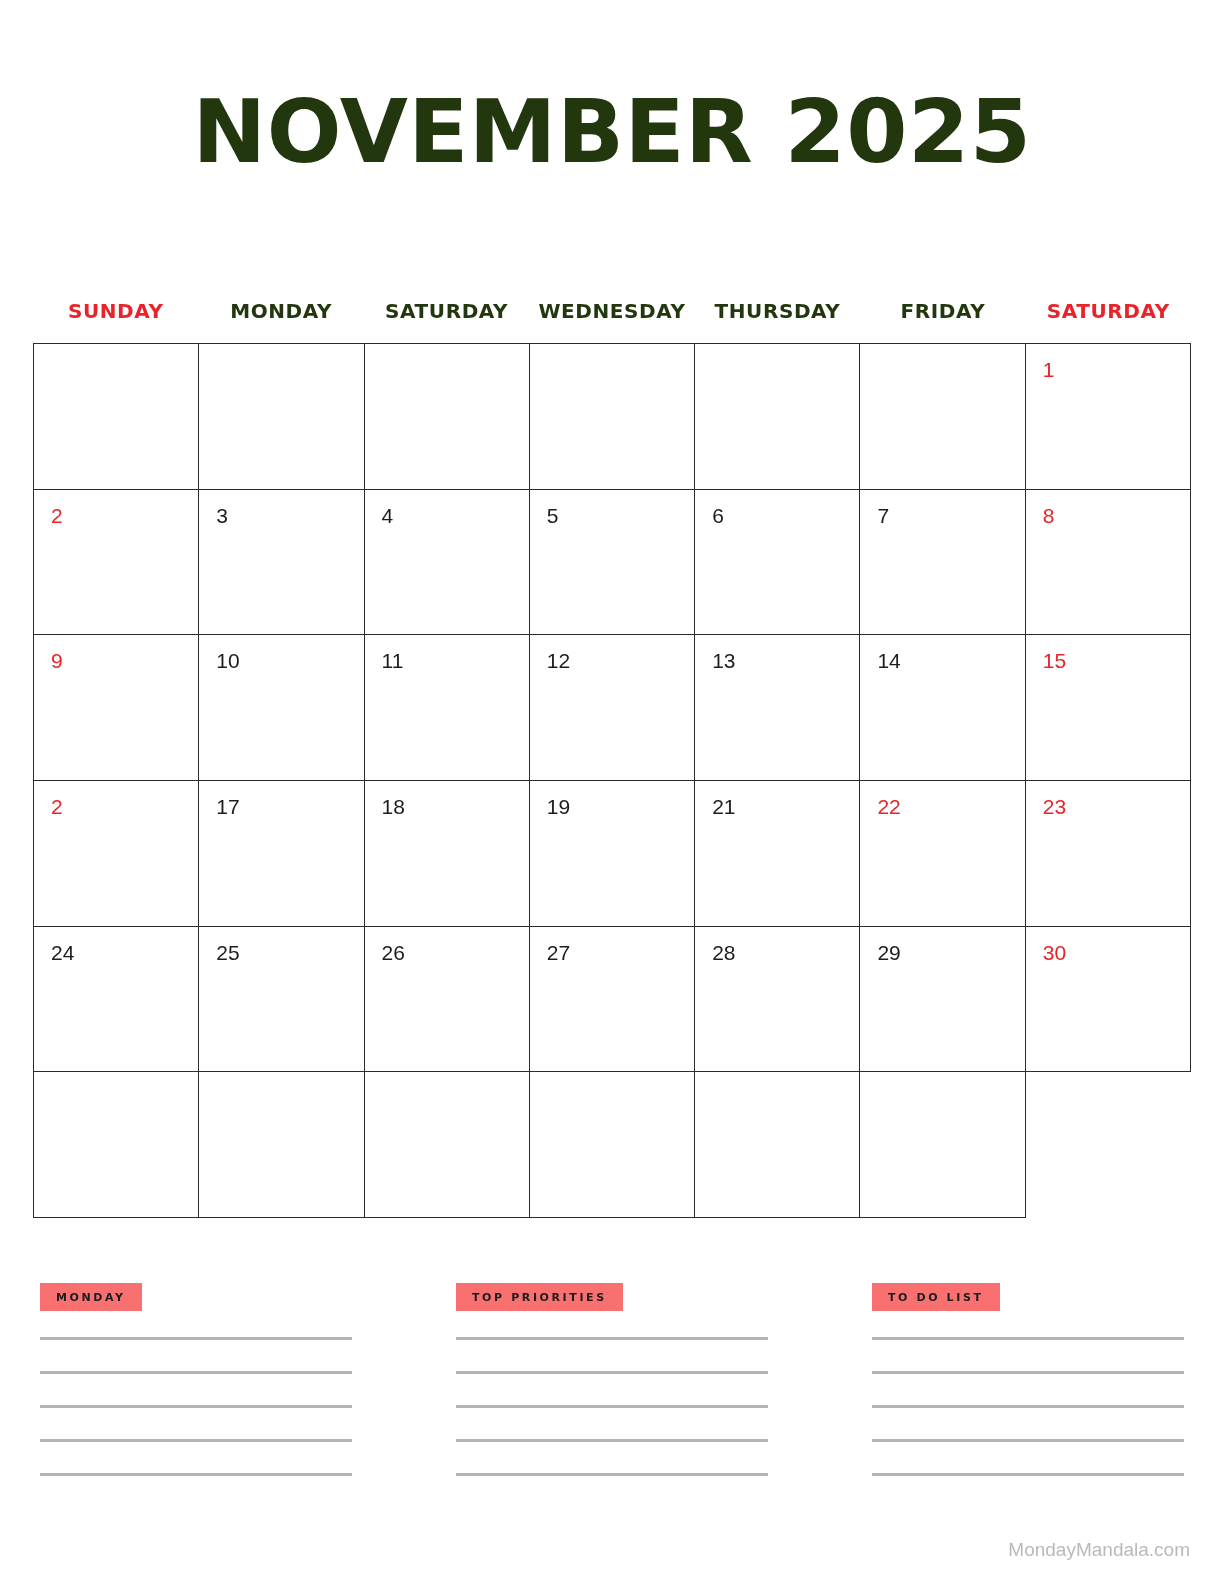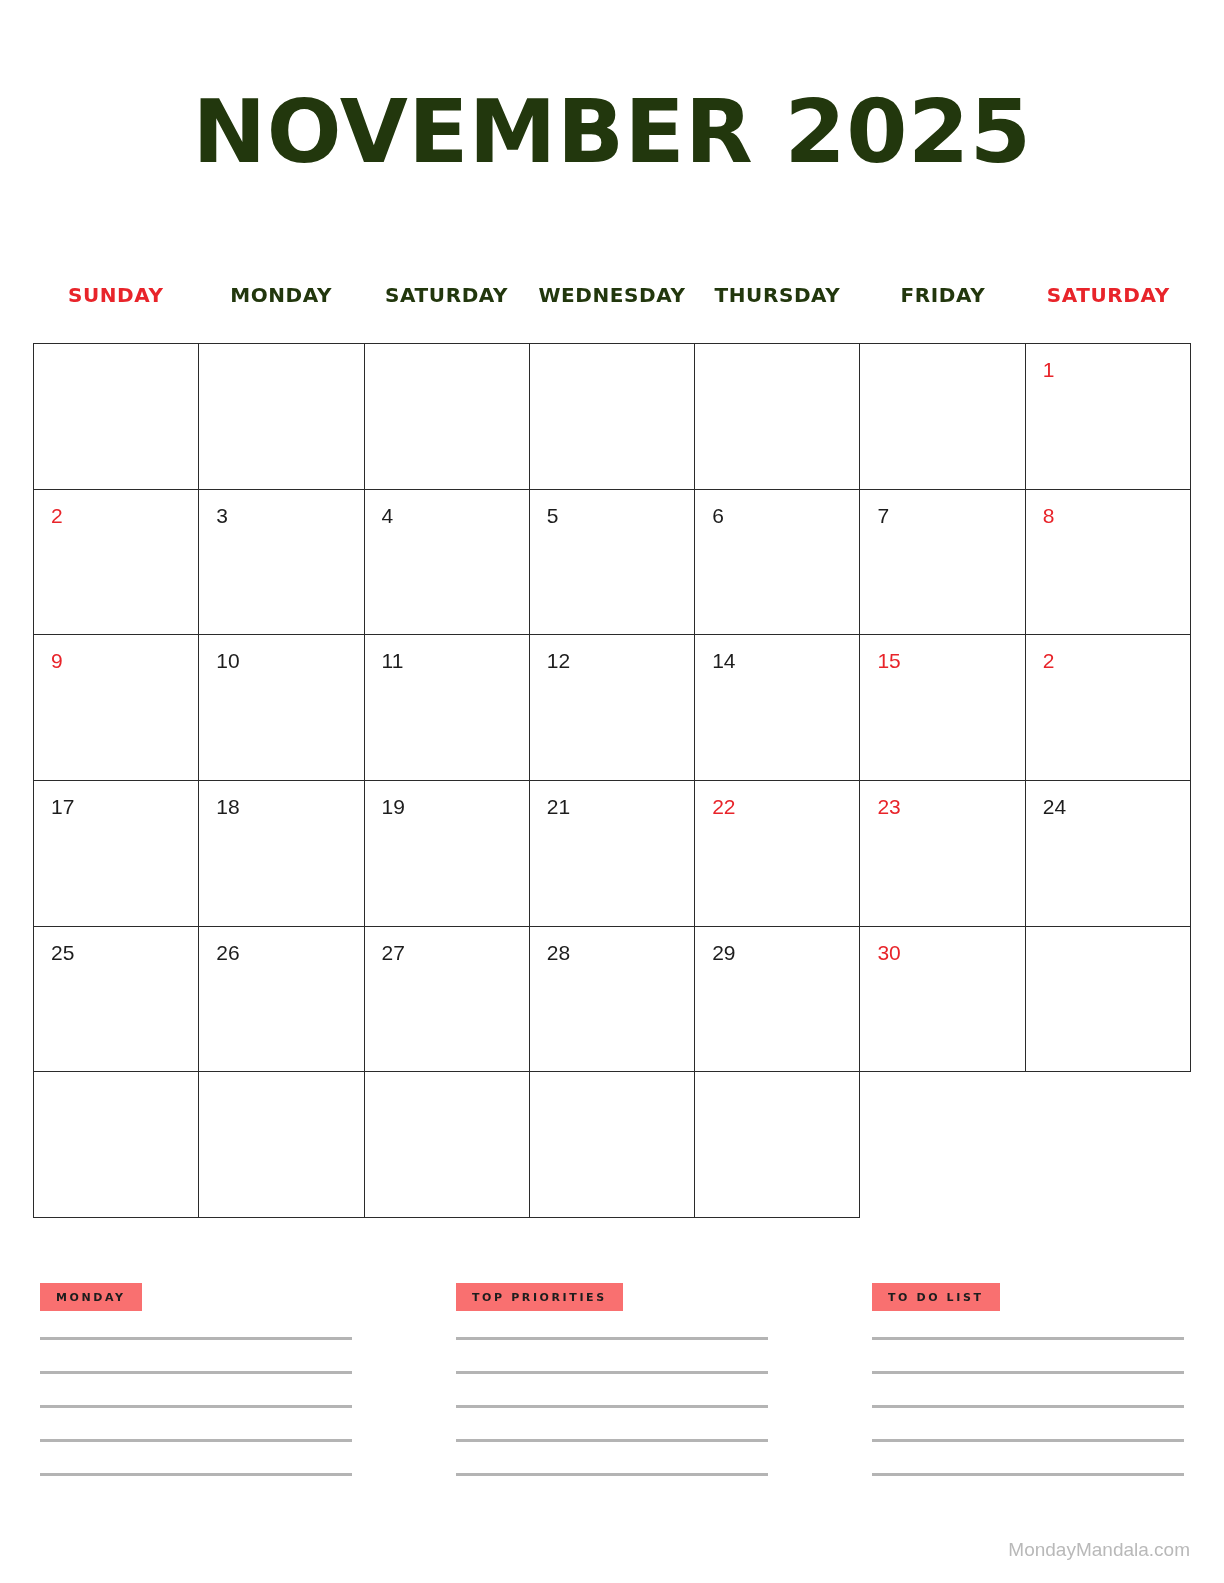--- a/index.html
+++ b/index.html
@@ -44,20 +44,21 @@
     display: grid;
     grid-template-columns: repeat(7, 1fr);
   }
   .weekday {
     text-align: center;
     font-size: 20px;
     font-weight: 700;
     letter-spacing: 0.6px;
     color: #22370d;
     font-family: "DejaVu Sans", sans-serif;
+    margin-top: 16px;
   }
   .weekday.accent { color: #e8242a; }
 
   
   .grid {
     position: absolute;
     left: 33px;
     top: 343px;
     width: 1158px;
     height: 875px;
@@ -179,20 +180,23 @@
       <div class="cell">
         <span class="daynum">10</span>
       </div>
       <div class="cell">
         <span class="daynum">11</span>
       </div>
       <div class="cell">
         <span class="daynum">12</span>
       </div>
       <div class="cell">
+        <span class="daynum">13</span>
+      </div>
+      <div class="cell">
         <span class="daynum">14</span>
       </div>
       <div class="cell">
         <span class="daynum accent">15</span>
       </div>
       <div class="cell">
         <span class="daynum accent">2</span>
       </div>
       <div class="cell">
         <span class="daynum">17</span>

